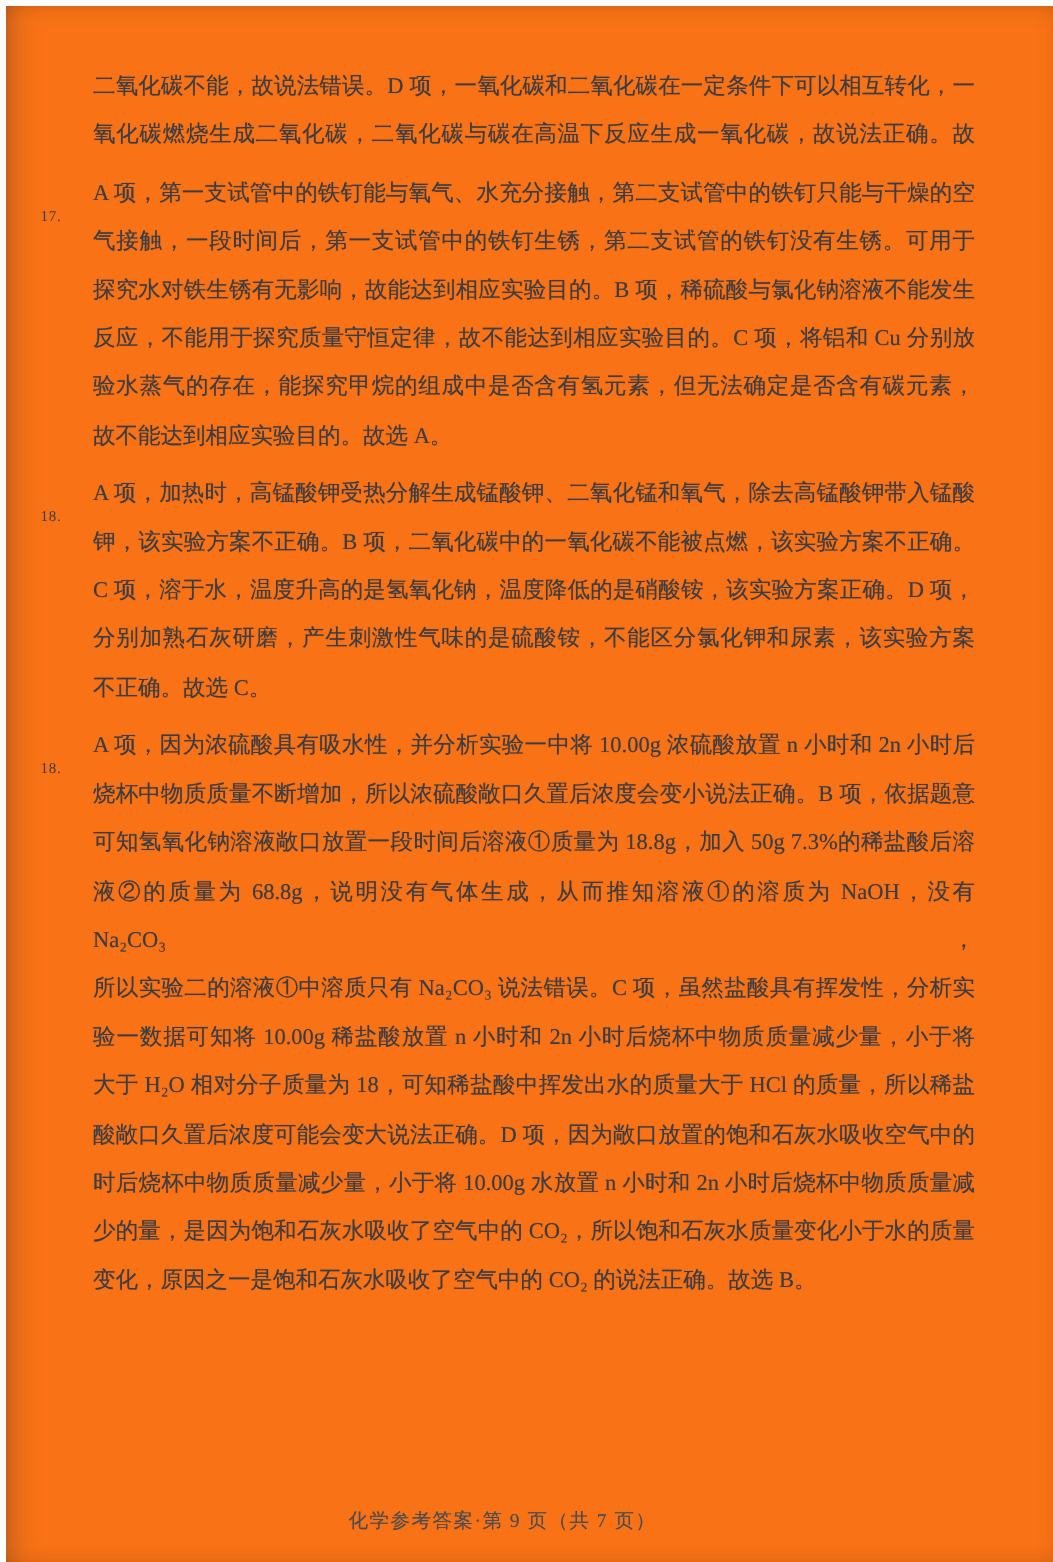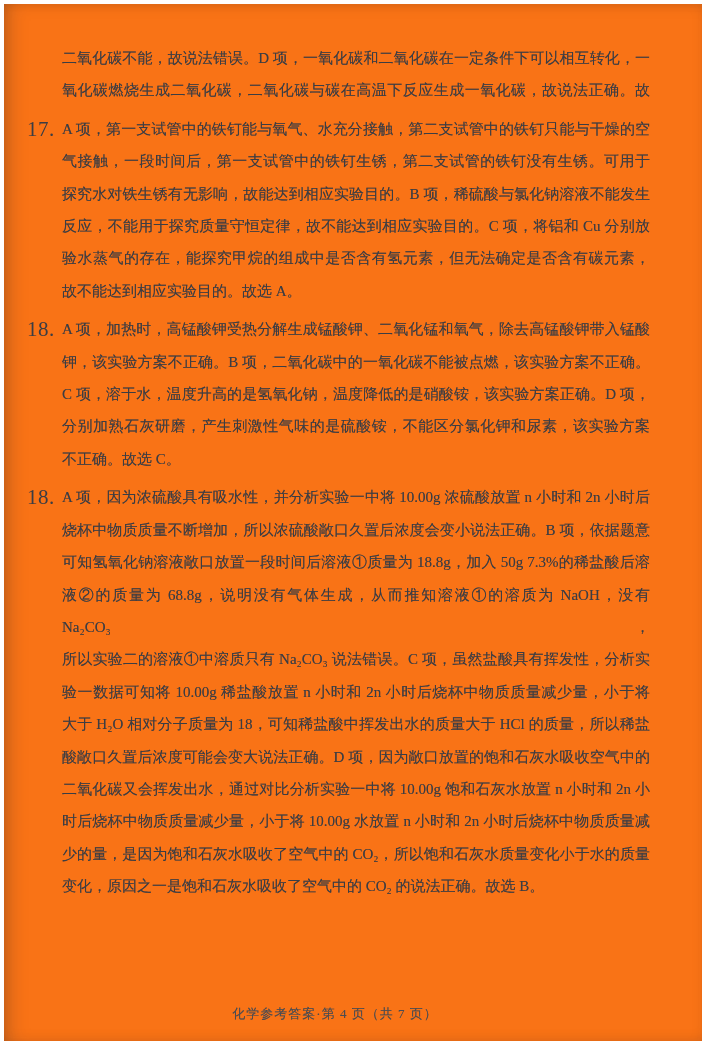--- a/index.html
+++ b/index.html
@@ -26,23 +26,23 @@
     position: relative;
     padding: 38px 56px 0 58px;
   }
   .para {
     position: relative;
     margin: 0 0 6px 0;
   }
   .num {
     position: absolute;
     left: -35px;
-    top: 0;
+    top: 16px;
     line-height: 32.4px;
-    font-size: 21px;
+    font-size: 10px;
     letter-spacing: 0.5px;
   }
   .line {
     font-size: 15px;
     line-height: 32.4px;
     text-align: justify;
     text-align-last: justify;
     white-space: normal;
     text-shadow: 0 0 0.6px rgba(59,61,68,0.55);
   }
@@ -94,22 +94,21 @@
     <div class="para">
       <span class="num">18.</span>
       <div class="line">A 项，因为浓硫酸具有吸水性，并分析实验一中将 10.00g 浓硫酸放置 n 小时和 2n 小时后</div>
       <div class="line">烧杯中物质质量不断增加，所以浓硫酸敞口久置后浓度会变小说法正确。B 项，依据题意</div>
       <div class="line">可知氢氧化钠溶液敞口放置一段时间后溶液①质量为 18.8g，加入 50g 7.3%的稀盐酸后溶</div>
       <div class="line">液②的质量为 68.8g，说明没有气体生成，从而推知溶液①的溶质为 NaOH，没有 Na₂CO₃，</div>
       <div class="line">所以实验二的溶液①中溶质只有 Na₂CO₃ 说法错误。C 项，虽然盐酸具有挥发性，分析实</div>
       <div class="line">验一数据可知将 10.00g 稀盐酸放置 n 小时和 2n 小时后烧杯中物质质量减少量，小于将</div>
       <div class="line">大于 H₂O 相对分子质量为 18，可知稀盐酸中挥发出水的质量大于 HCl 的质量，所以稀盐</div>
       <div class="line">酸敞口久置后浓度可能会变大说法正确。D 项，因为敞口放置的饱和石灰水吸收空气中的</div>
-      <div class="line">二氧化碳又会挥发出水，通过对比分析实验一中将 10.00g 饱和石灰水放置 n 小时和 2n 小</div>
       <div class="line">时后烧杯中物质质量减少量，小于将 10.00g 水放置 n 小时和 2n 小时后烧杯中物质质量减</div>
       <div class="line">少的量，是因为饱和石灰水吸收了空气中的 CO₂，所以饱和石灰水质量变化小于水的质量</div>
       <div class="line last">变化，原因之一是饱和石灰水吸收了空气中的 CO₂ 的说法正确。故选 B。</div>
     </div>
 
   </div>
 
-  <div class="footer">化学参考答案·第 4 页（共 7 页）</div>
+  <div class="footer">化学参考答案·第 9 页（共 7 页）</div>
 </div>
 
 </body></html>

